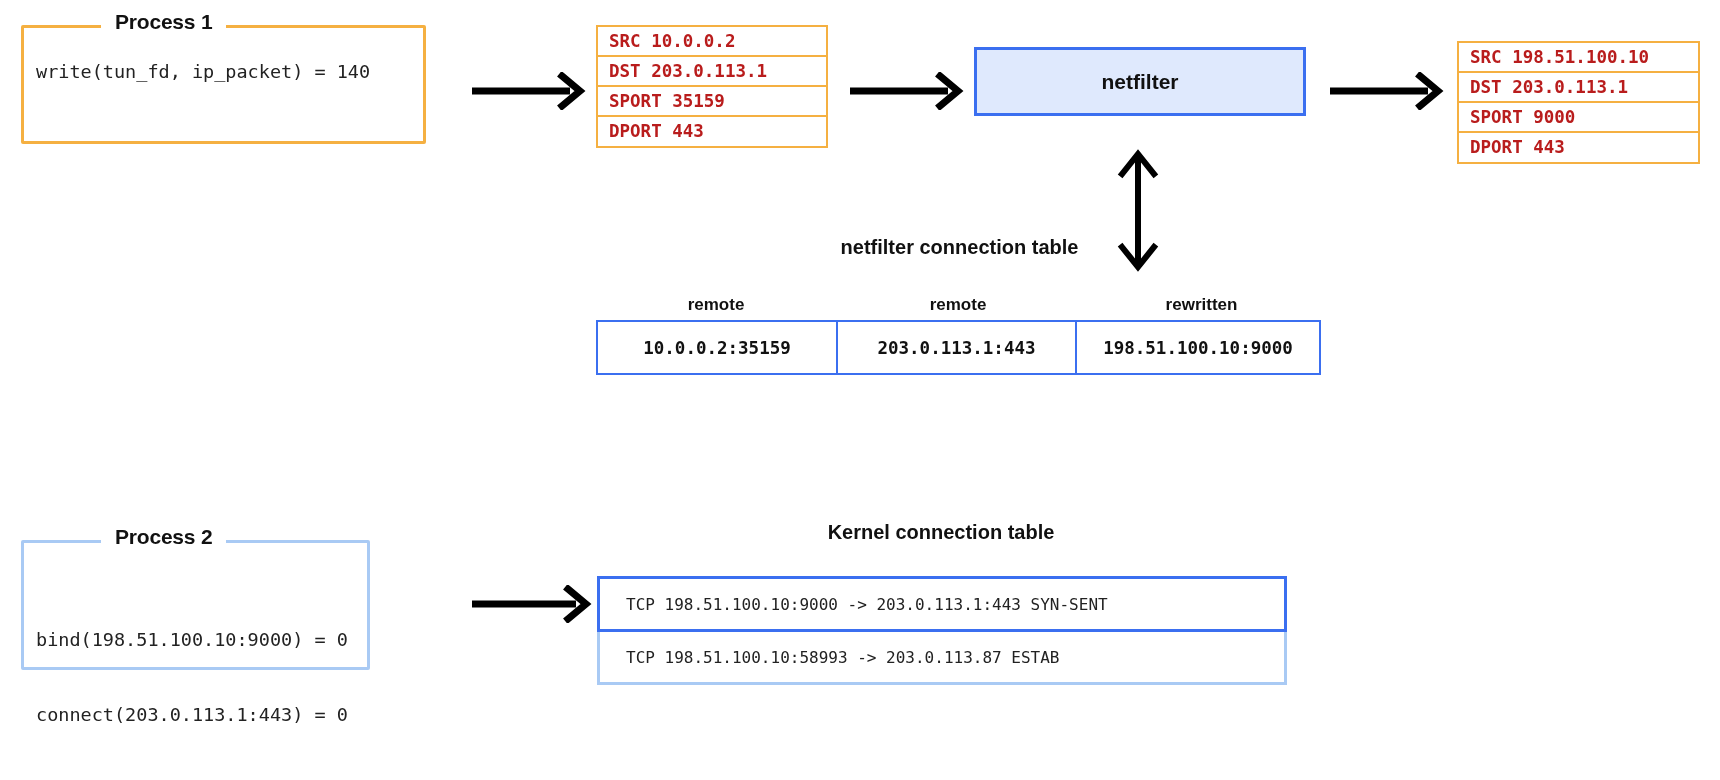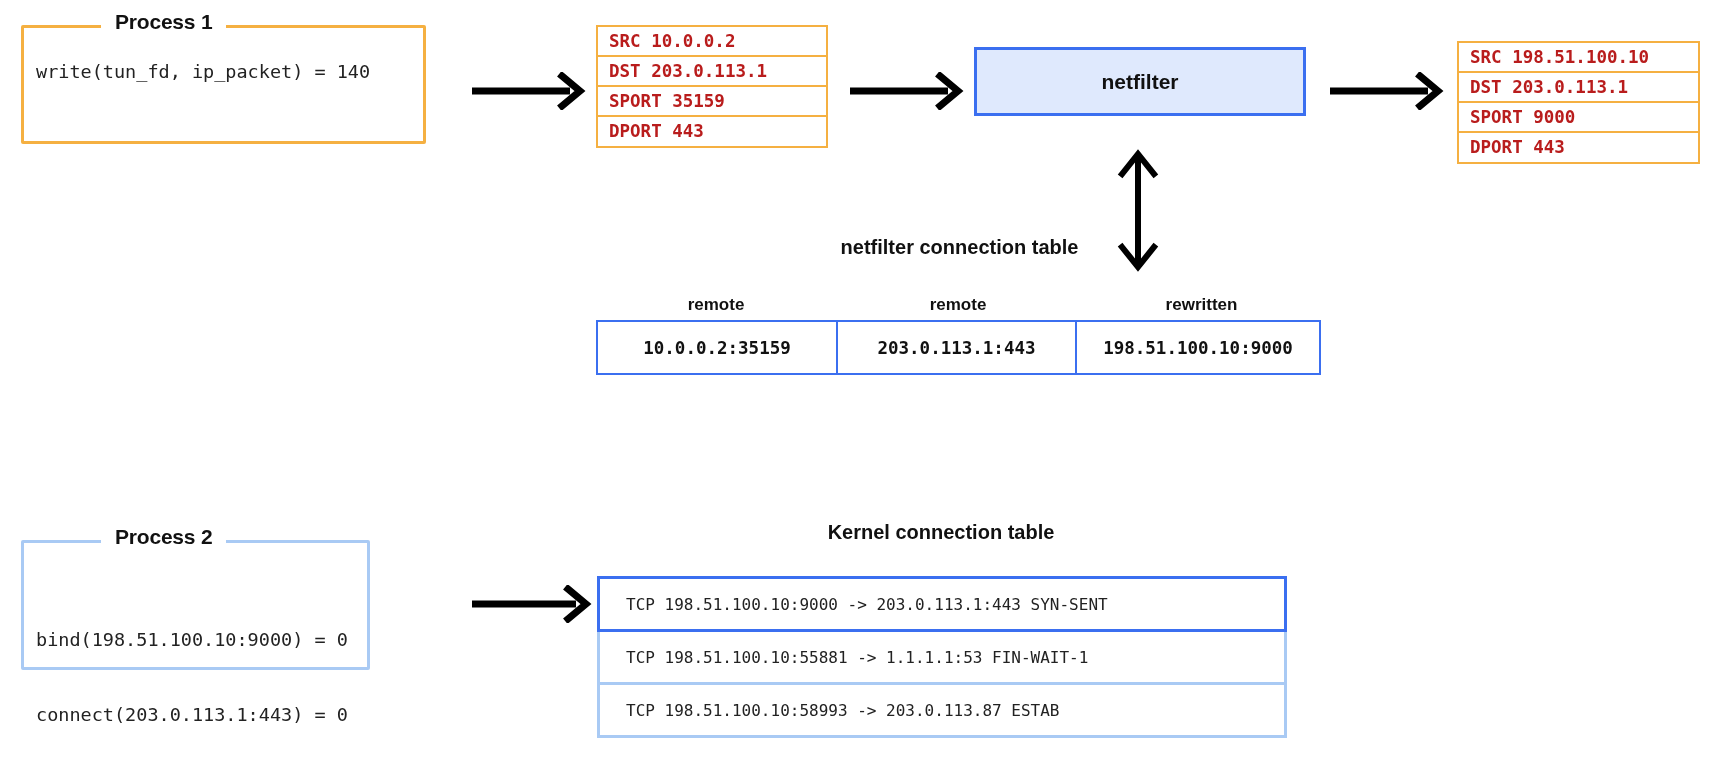--- a/index.html
+++ b/index.html
@@ -244,17 +244,16 @@
     <svg width="126" height="38" viewBox="0 0 126 38">
       <line x1="2" y1="19" x2="106" y2="19" stroke="#000000" stroke-width="7"></line>
       <polyline points="98,4 116,19 98,34" fill="none" stroke="#000000" stroke-width="7" stroke-linecap="square" stroke-linejoin="miter"></polyline>
     </svg>
   </div>
 
   <div class="heading" style="left:596px; top:521px; width:690px;">Kernel connection table</div>
 
   <div class="kern-table" style="left:597px; top:576px; width:690px;">
     <div class="kern-row highlight">TCP 198.51.100.10:9000 -&gt; 203.0.113.1:443 SYN-SENT</div>
-    <div class="kern-row">TCP 198.51.100.10:55881 -&gt; 1.1.1.1:53 FIN-WAIT-1</div>
     <div class="kern-row">TCP 198.51.100.10:58993 -&gt; 203.0.113.87 ESTAB</div>
   </div>
 
 </div>
 
 </body></html>

